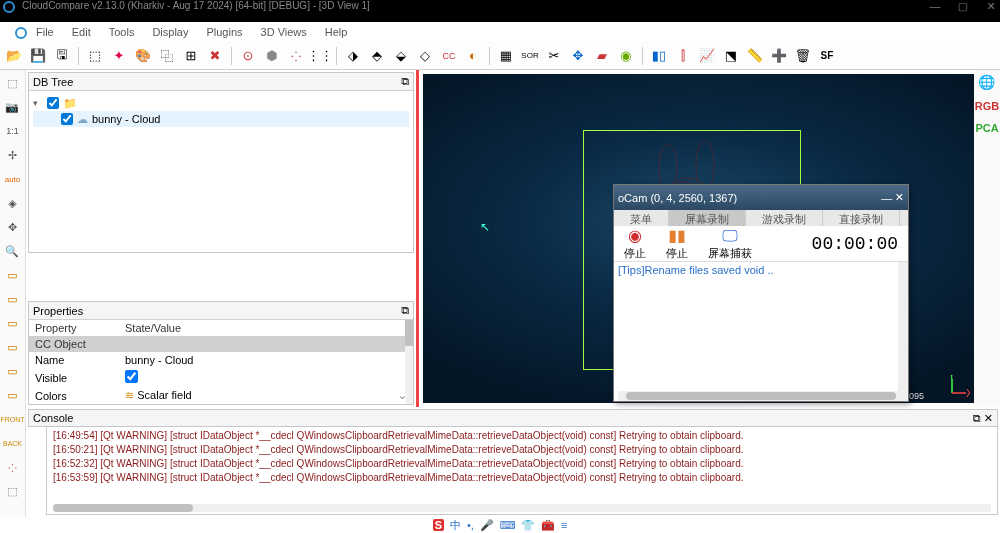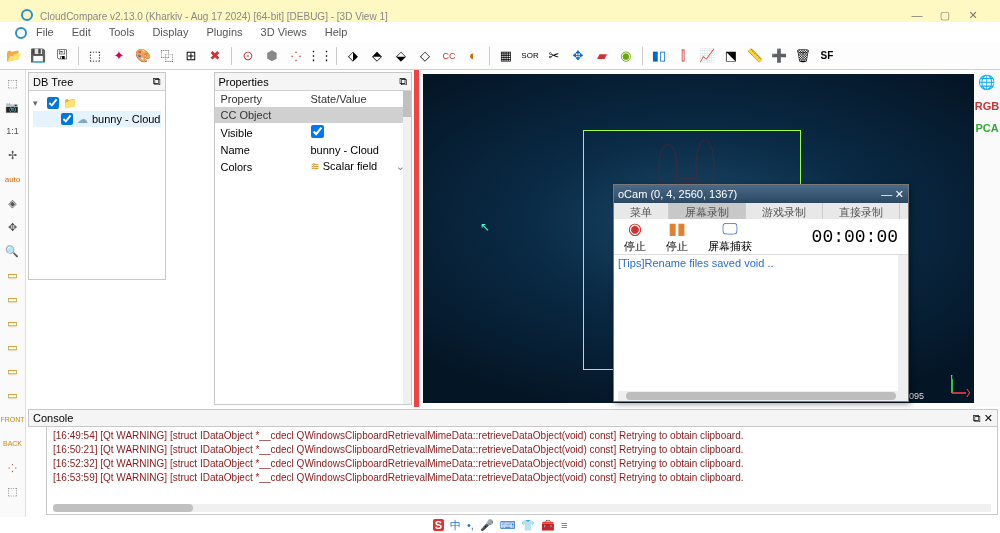--- a/index.html
+++ b/index.html
@@ -1,19 +1,19 @@
 <!DOCTYPE html>
 <html><head>
 <meta charset="utf-8">
 <style>
 * { box-sizing: border-box; margin: 0; padding: 0; font-family: "Segoe UI", Tahoma, sans-serif; font-size: 11px; }
 body { width: 1000px; height: 533px; background: #fff; overflow: hidden; display: flex; flex-direction: column; }
 
 
-.titlebar { height: 22px; background: #fef9c3; display: flex; align-items: flex-end; padding: 0 20px; color: #888; }
+.titlebar { height: 22px; background: #000000; display: flex; align-items: flex-start; padding: 0 2px; color: #888; }
 .titlebar .logo { width: 14px; height: 14px; margin-right: 6px; display:flex; align-items:center; justify-content:center;}
 .titlebar .title { flex: 1; font-size: 10px; }
 .titlebar .wc { display: flex; gap: 14px; color: #777; }
 .titlebar .wc span { width: 14px; text-align: center; cursor: default; }
 
 
 .menubar { height: 20px; display: flex; align-items: center; padding: 0 6px; gap: 2px; color: #555; }
 .menubar .logo { width: 16px; height: 16px; margin-right: 4px;}
 .menubar span { padding: 2px 8px; }
 
@@ -21,21 +21,21 @@
 .toolbar { height: 28px; border-bottom: 1px solid #d0d0d0; display: flex; align-items: center; padding: 2px 4px; gap: 4px; background:#fdfdfd;}
 .toolbar .tb { width: 20px; height: 20px; display: flex; align-items: center; justify-content: center; font-size: 13px; }
 .toolbar .sep { width: 1px; height: 18px; background: #ccc; margin: 0 2px; }
 
 
 .main { flex: 1; display: flex; min-height: 0; }
 .leftbar { width: 26px; background: #fafafa; border-right: 1px solid #e0e0e0; display: flex; flex-direction: column; align-items: center; padding-top: 4px; gap: 6px; }
 .leftbar .lb { width: 18px; height: 18px; display:flex; align-items:center; justify-content:center; font-size:11px; color:#555; }
 .center { flex: 1; display: flex; flex-direction: column; min-width: 0; }
 .topsplit { flex: 1; display: flex; min-height: 0; }
-.panels { width: 393px; display: flex; flex-direction: row; border-right: 5px solid #ef4444; gap: 44px; }
+.panels { width: 393px; display: flex; flex-direction: column; border-right: 3px solid #ef4444; gap: 44px; }
 .viewport-col { flex:1; display:flex; }
 .viewport { flex: 1; background: radial-gradient(ellipse 70% 60% at 50% 45%, #1a4a6a 0%, #0a2a45 45%, #041525 100%); position: relative; margin:4px 0 4px 4px;}
 .rightbar { width: 26px; background: #fafafa; display: flex; flex-direction: column; align-items: center; padding-top: 4px; gap: 10px; font-size:8px; }
 
 
 .panel { border: 1px solid #c8c8c8; margin: 2px; background: #fff; display: flex; flex-direction: column; }
 .panel-hdr { height: 18px; background: #f5f5f5; border-bottom: 1px solid #d0d0d0; display: flex; align-items: center; padding: 0 4px; font-size: 11px; }
 .panel-hdr span:first-child { flex: 1; }
 .panel-body { flex: 1; overflow: hidden; position: relative; }
 
@@ -66,21 +66,21 @@
 
 
 .selbox { position: absolute; left: 160px; top: 56px; width: 218px; height: 240px; border: 1px solid #9fff3f; }
 .cursor { position: absolute; left: 57px; top: 146px; color: #3fffcf; font-size: 12px; }
 .axis { position:absolute; right:4px; bottom:6px; width:22px; height:22px; }
 .scale { position:absolute; right:50px; bottom:2px; color:#ddd; font-size:9px;}
 .bunny { position:absolute; left:170px; top:66px; width:200px; height:220px; }
 
 
 .ocam { position: absolute; left: 190px; top: 110px; width: 296px; height: 218px; background: #fff; border: 1px solid #777; box-shadow: 2px 2px 6px rgba(0,0,0,.4); display:flex; flex-direction:column;}
-.ocam-title { height: 18px; background: linear-gradient(#4a6a88,#2a4862); color: #fff; font-size: 9px; display: flex; align-items: center; padding: 0 4px; }
+.ocam-title { height: 25px; background: linear-gradient(#4a6a88,#2a4862); color: #fff; font-size: 9px; display: flex; align-items: center; padding: 0 4px; }
 .ocam-title span:first-child { flex:1; }
 .ocam-tabs { height: 16px; background: #e8e8e8; display: flex; font-size: 9px; }
 .ocam-tab { padding: 2px 16px; color: #555; border-right:1px solid #ccc;}
 .ocam-tab.active { background: #c8c8c8; }
 .ocam-tool { height: 36px; display: flex; align-items: center; padding: 0 10px; gap: 20px; border-bottom:1px solid #ddd;}
 .ocam-btn { display:flex; flex-direction:column; align-items:center; font-size:8px; gap:1px;}
 .ocam-btn .ico { width:18px; height:18px; display:flex; align-items:center; justify-content:center; font-size:16px;}
 .ocam-time { margin-left:auto; font-size: 18px; font-family: Liberation Mono, monospace; }
 .ocam-body { flex:1; padding: 2px 4px; font-size: 9px; position:relative;}
 .ocam-body a { color: #2a6fc9; text-decoration: none; }
@@ -219,26 +219,26 @@
             <table>
               <tbody>
                   <tr>
                     <th style="width:90px;">Property</th>
                     <th>State/Value</th>
                   </tr>
               <tr class="grp">
                     <td colspan="2">CC Object</td>
                   </tr>
               <tr>
+                    <td>Name</td>
+                    <td>bunny - Cloud</td>
+                  </tr>
+              <tr>
                     <td>Visible</td>
                     <td><input type="checkbox" checked="" style=""></td>
-                  </tr>
-              <tr>
-                    <td>Name</td>
-                    <td>bunny - Cloud</td>
                   </tr>
               <tr>
                     <td>Colors</td>
                     <td><span style="color:#c80;">≋</span> <span>Scalar field</span> <span style="float:right;color:#888;">⌄</span></td>
                   </tr>
             </tbody>
               </table>
             <div class="scrolltrack">
                 <div class="scrollthumb"></div>
               </div>

